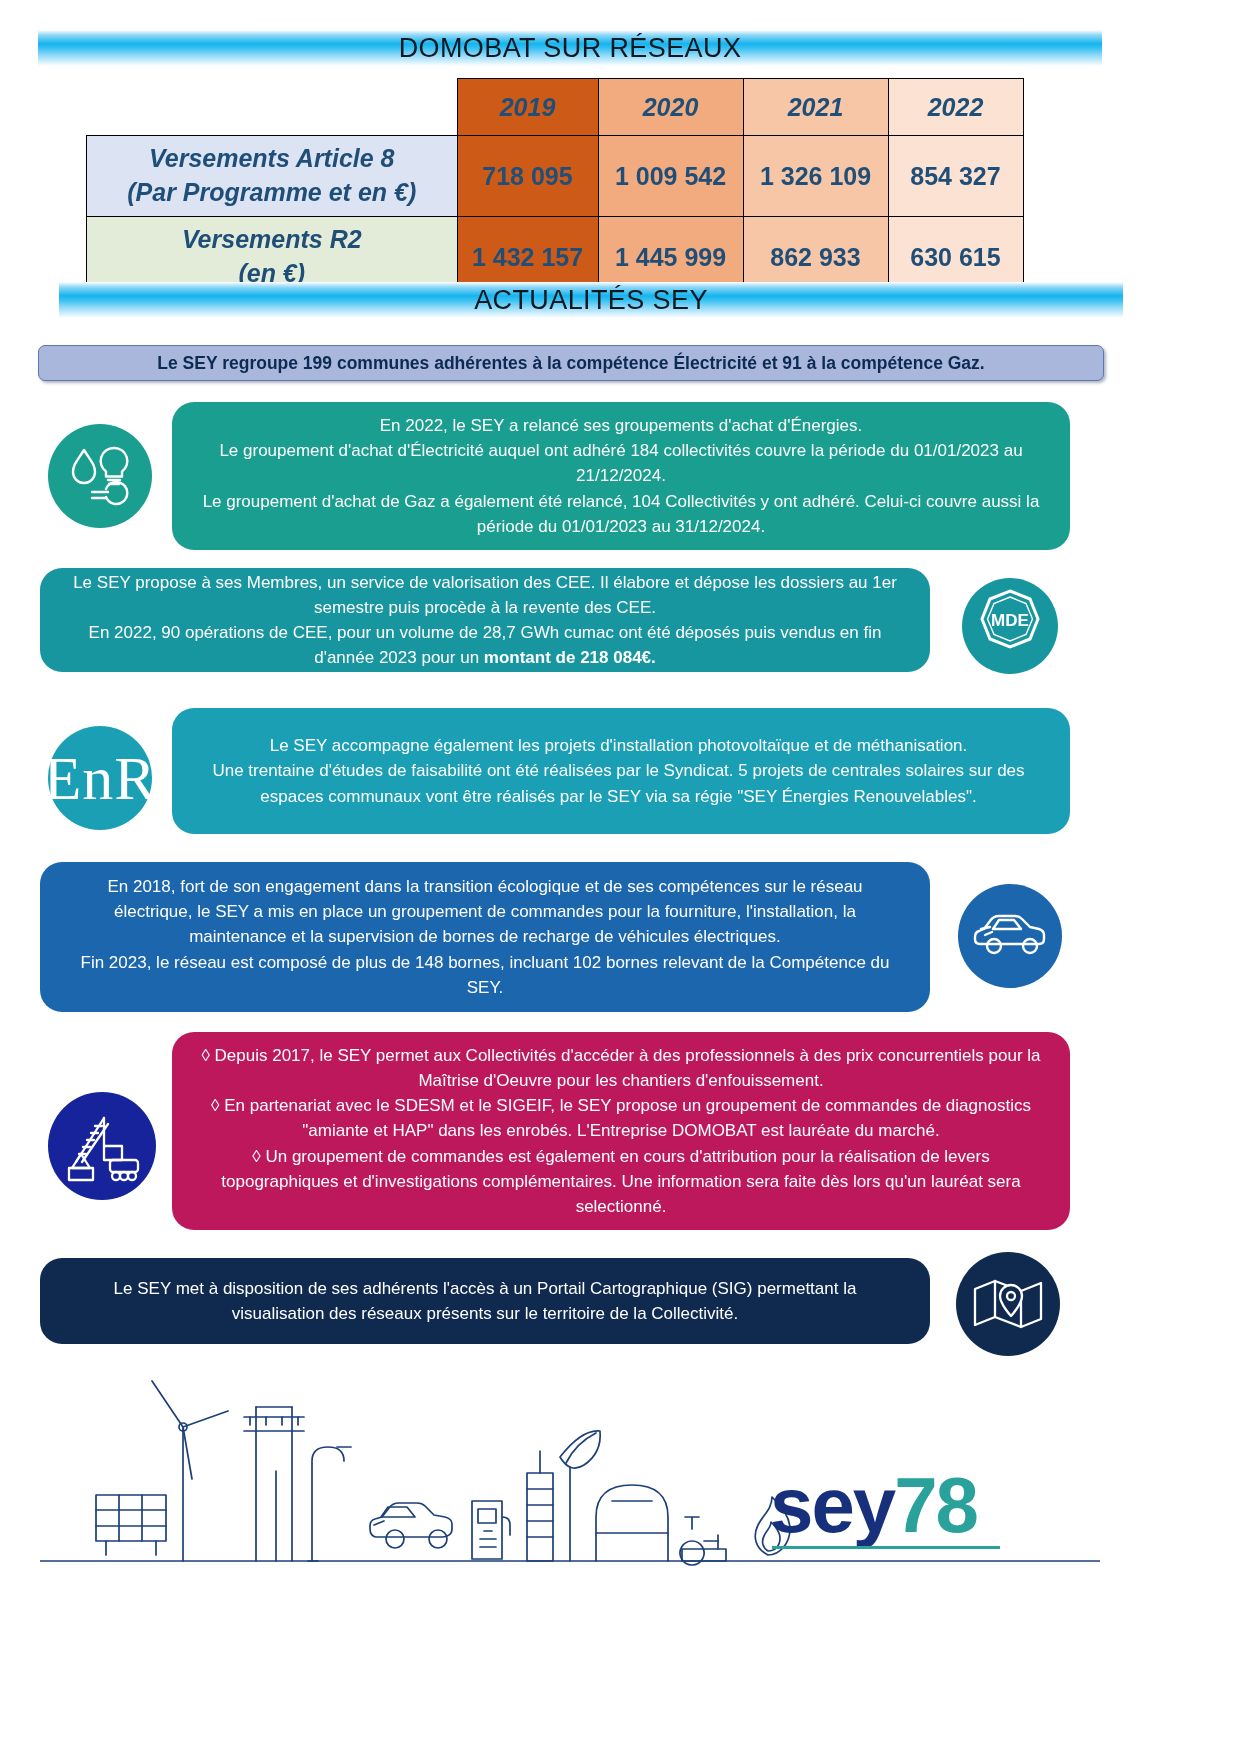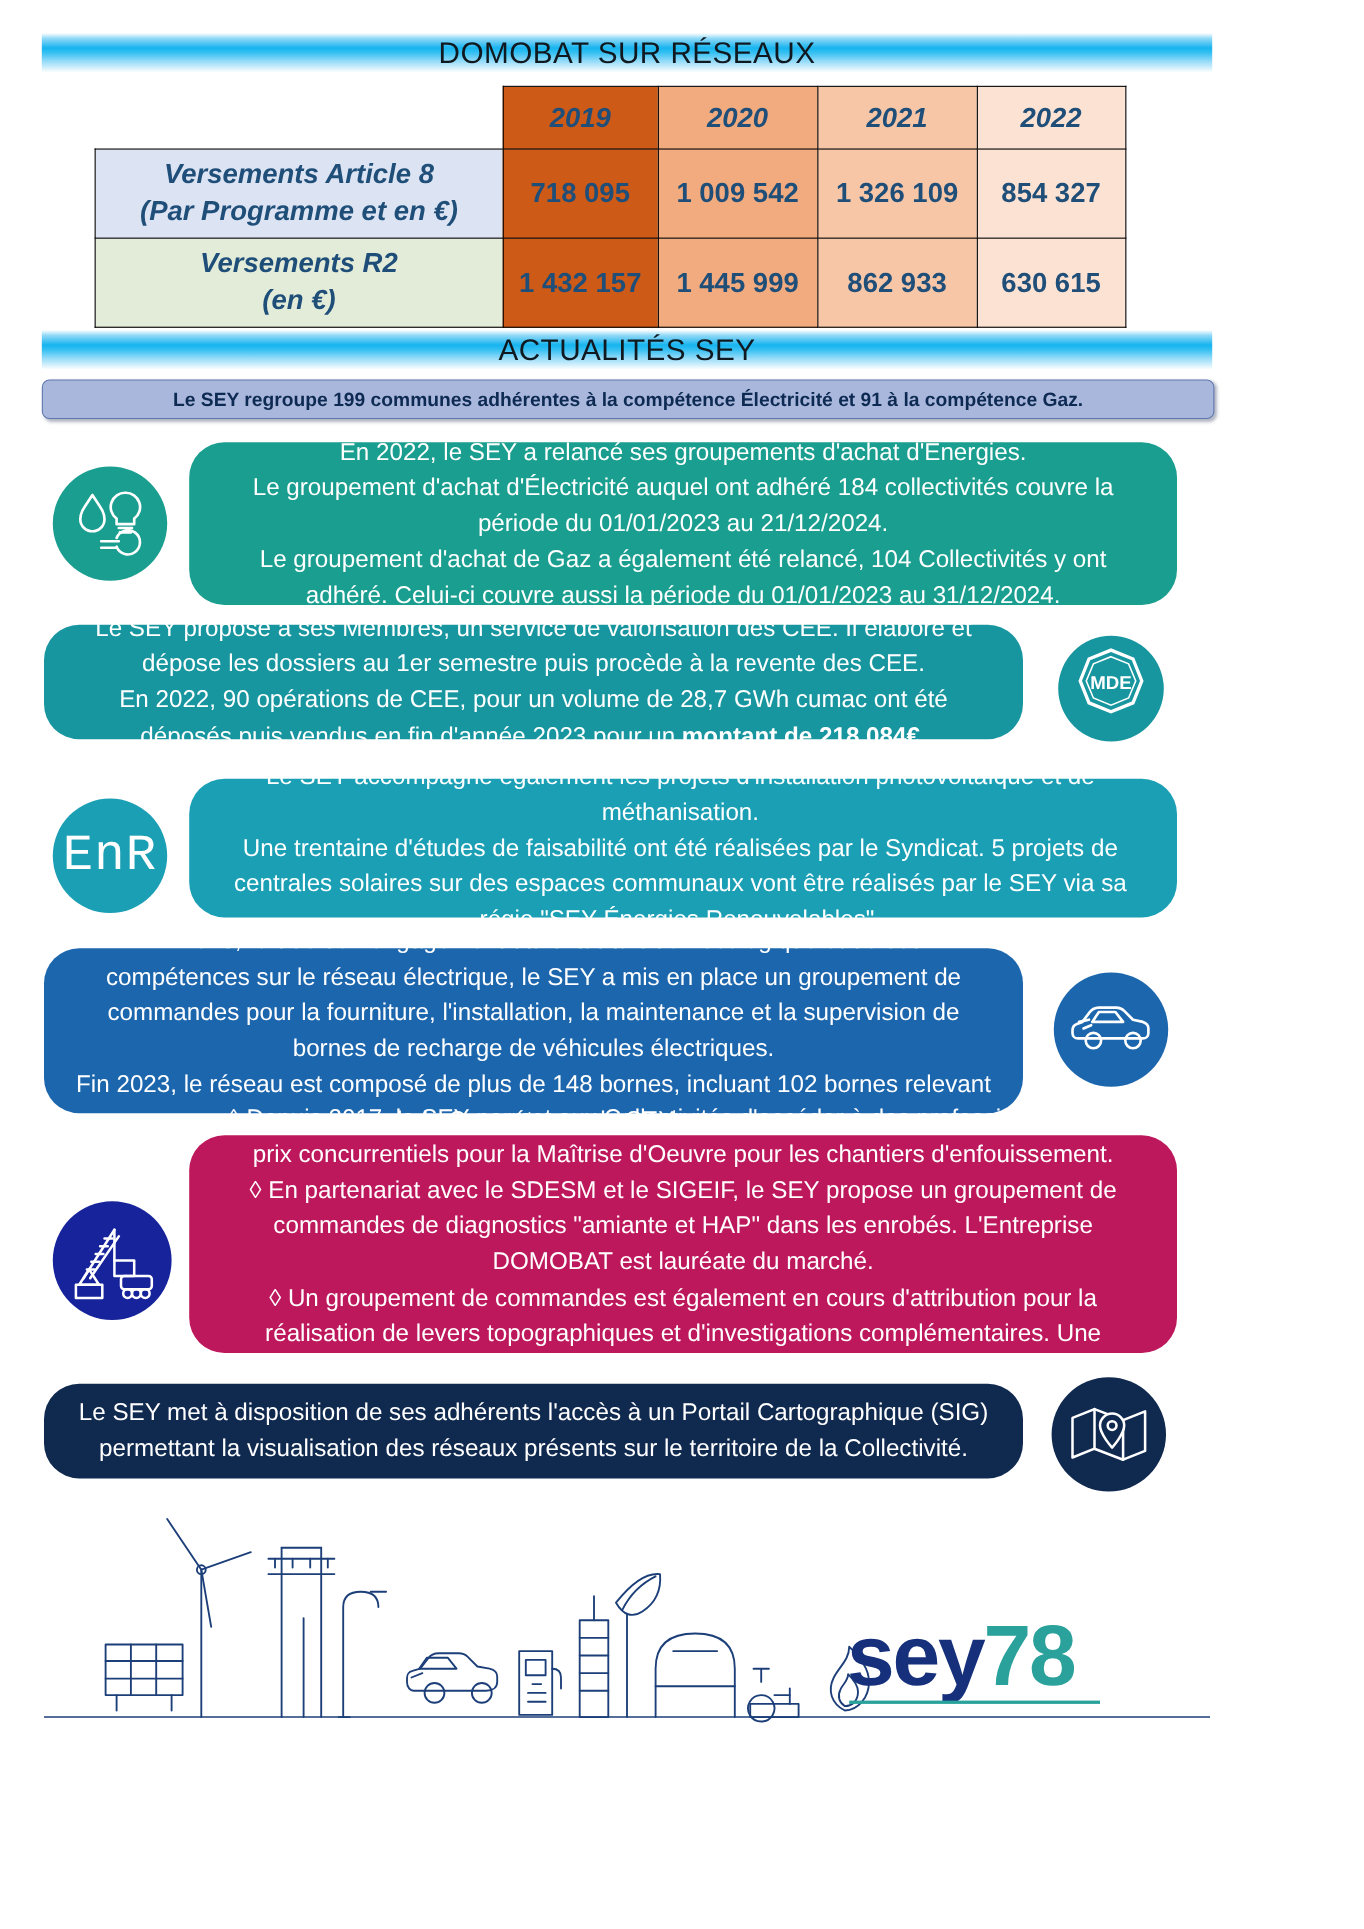--- a/index.html
+++ b/index.html
@@ -56,23 +56,23 @@
   .announce{
     position:absolute;left:38px;top:345px;width:1064px;height:34px;
     background:#aab7dd;border:1.5px solid #5f77ad;border-radius:7px;
     box-shadow:2px 2px 3px rgba(80,90,120,.45);
     display:flex;align-items:center;justify-content:center;
     font-weight:bold;font-size:17.5px;color:#0d2a52;
   }
 
   
   .card{
-    position:absolute;border-radius:32px;color:#fff;
+    position:absolute;border-radius:22px;color:#fff;
     display:flex;align-items:center;justify-content:center;
-    text-align:center;line-height:1.48;font-size:22px;
+    text-align:center;line-height:1.48;font-size:17px;
     padding:12px 26px;box-sizing:border-box;
   }
   .card b{font-weight:bold;}
   .teal-d{background:#1a9e8f;}
   .teal-m{background:#1896a0;}
   .teal-l{background:#1a9fb5;}
   .blue-m{background:#1c66ad;}
   .navy{background:#be185d;}
   .navy-d{background:#10294f;}
 
@@ -82,21 +82,21 @@
     display:flex;align-items:center;justify-content:center;
     box-sizing:border-box;
   }
   .ic-teal-d{background:#1a9e8f;}
   .ic-teal-m{background:#1896a0;}
   .ic-teal-l{background:#1a9fb5;}
   .ic-blue{background:#1c66ad;}
   .ic-navy{background:#17239b;}
   .ic-navy-d{background:#10294f;}
   .enr-txt{
-    font-size:46px;color:#fff;font-family:Liberation Mono, monospace;
+    font-size:62px;color:#fff;font-family:Liberation Serif, serif;
     letter-spacing:1px;
   }
 
   
   .skyline{position:absolute;left:40px;top:1355px;width:1060px;height:215px;}
 
   .logo-sey{
     position:absolute;left:770px;top:1460px;
     font-size:78px;font-weight:bold;letter-spacing:-2px;
     font-family:"Liberation Sans",sans-serif;
@@ -141,21 +141,21 @@
         <div>(en €)</div>
       </td>
       <td class="c2019">1 432 157</td>
       <td class="c2020">1 445 999</td>
       <td class="c2021">862 933</td>
       <td class="c2022">630 615</td>
     </tr>
   </tbody>
     </table>
 
-  <div class="band" style="top:300px;">
+  <div class="band" style="top:282px;margin-left:21px;">
     <span class="band-title">ACTUALITÉS SEY</span>
   </div>
 
   <div class="announce">
     <span>Le SEY regroupe 199 communes adhérentes à la compétence Électricité et 91 à la compétence Gaz.</span>
   </div>
 
   <div class="circ ic-teal-d" style="left:48px;top:424px;width:104px;height:104px;">
     <svg width="74" height="74" viewBox="0 0 74 74" aria-hidden="true">
       <g fill="none" stroke="#ffffff" stroke-width="2.4" stroke-linecap="round" stroke-linejoin="round">

